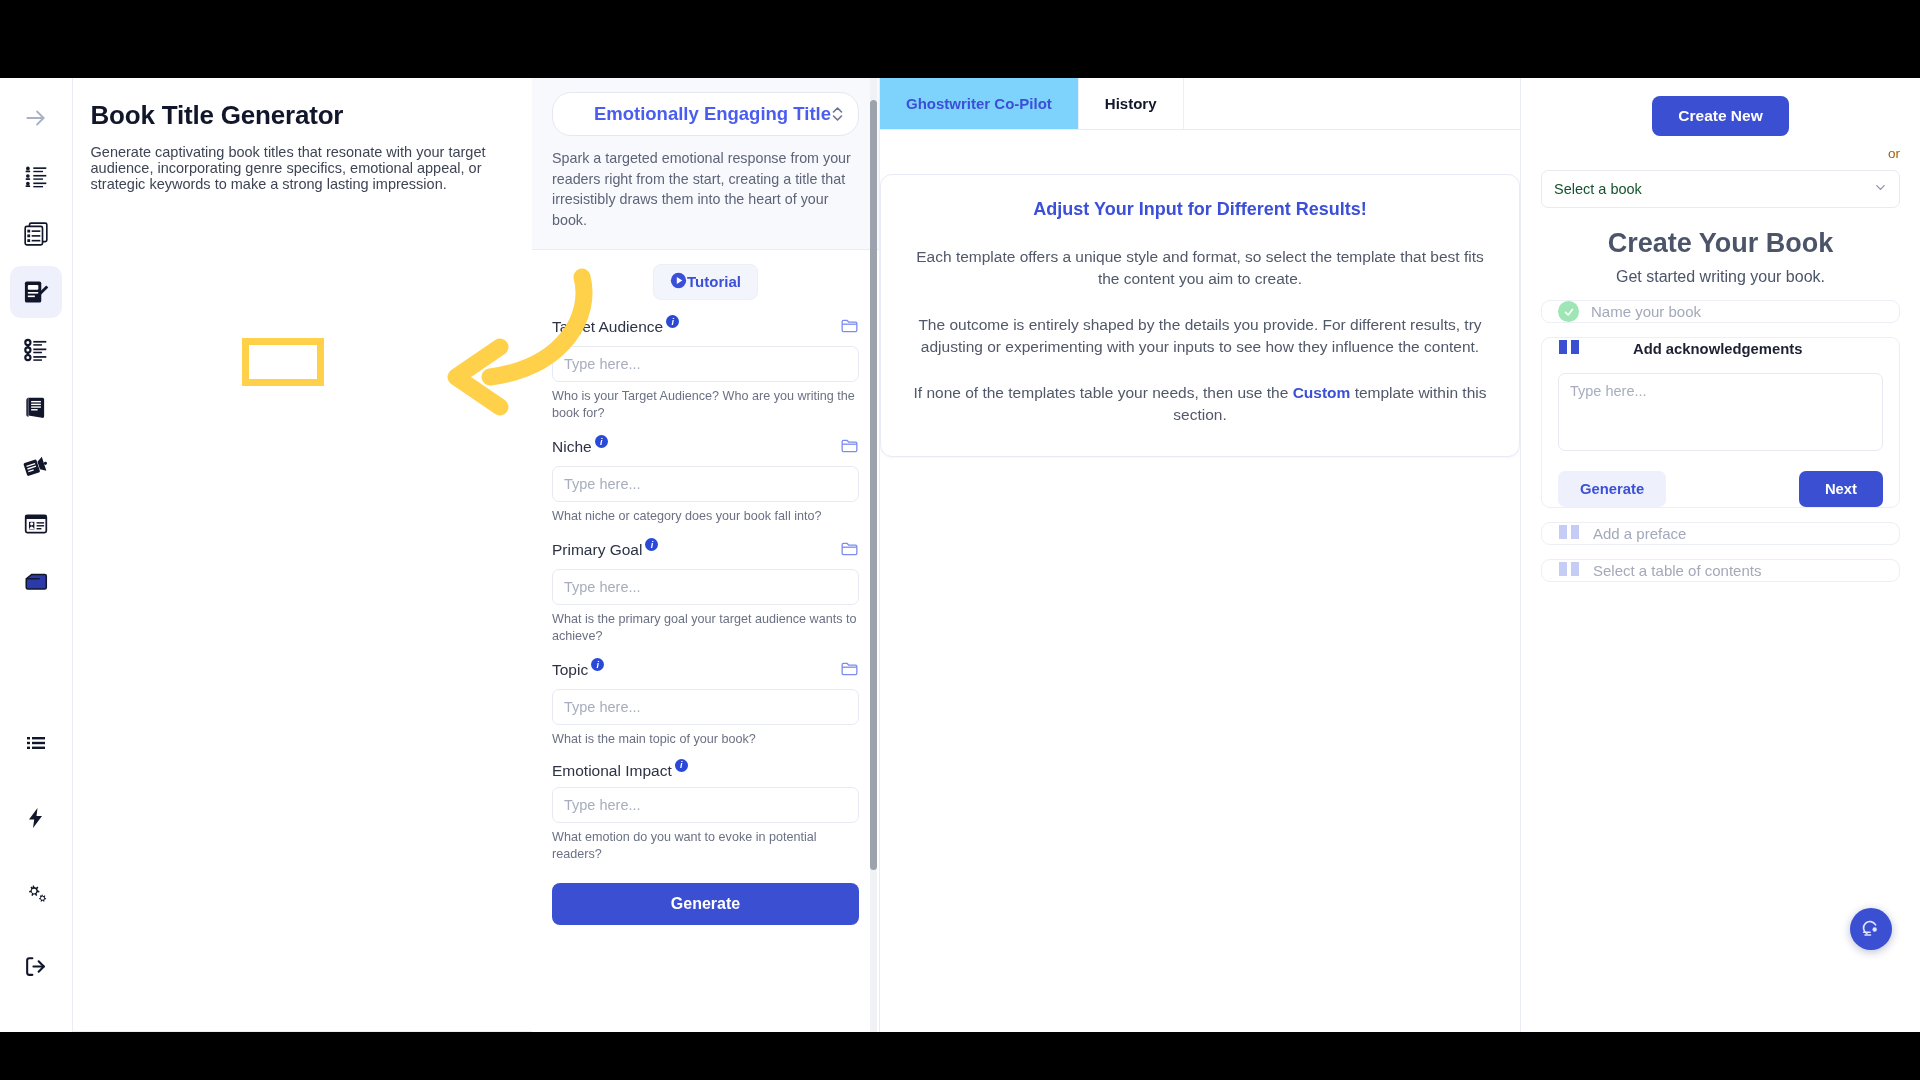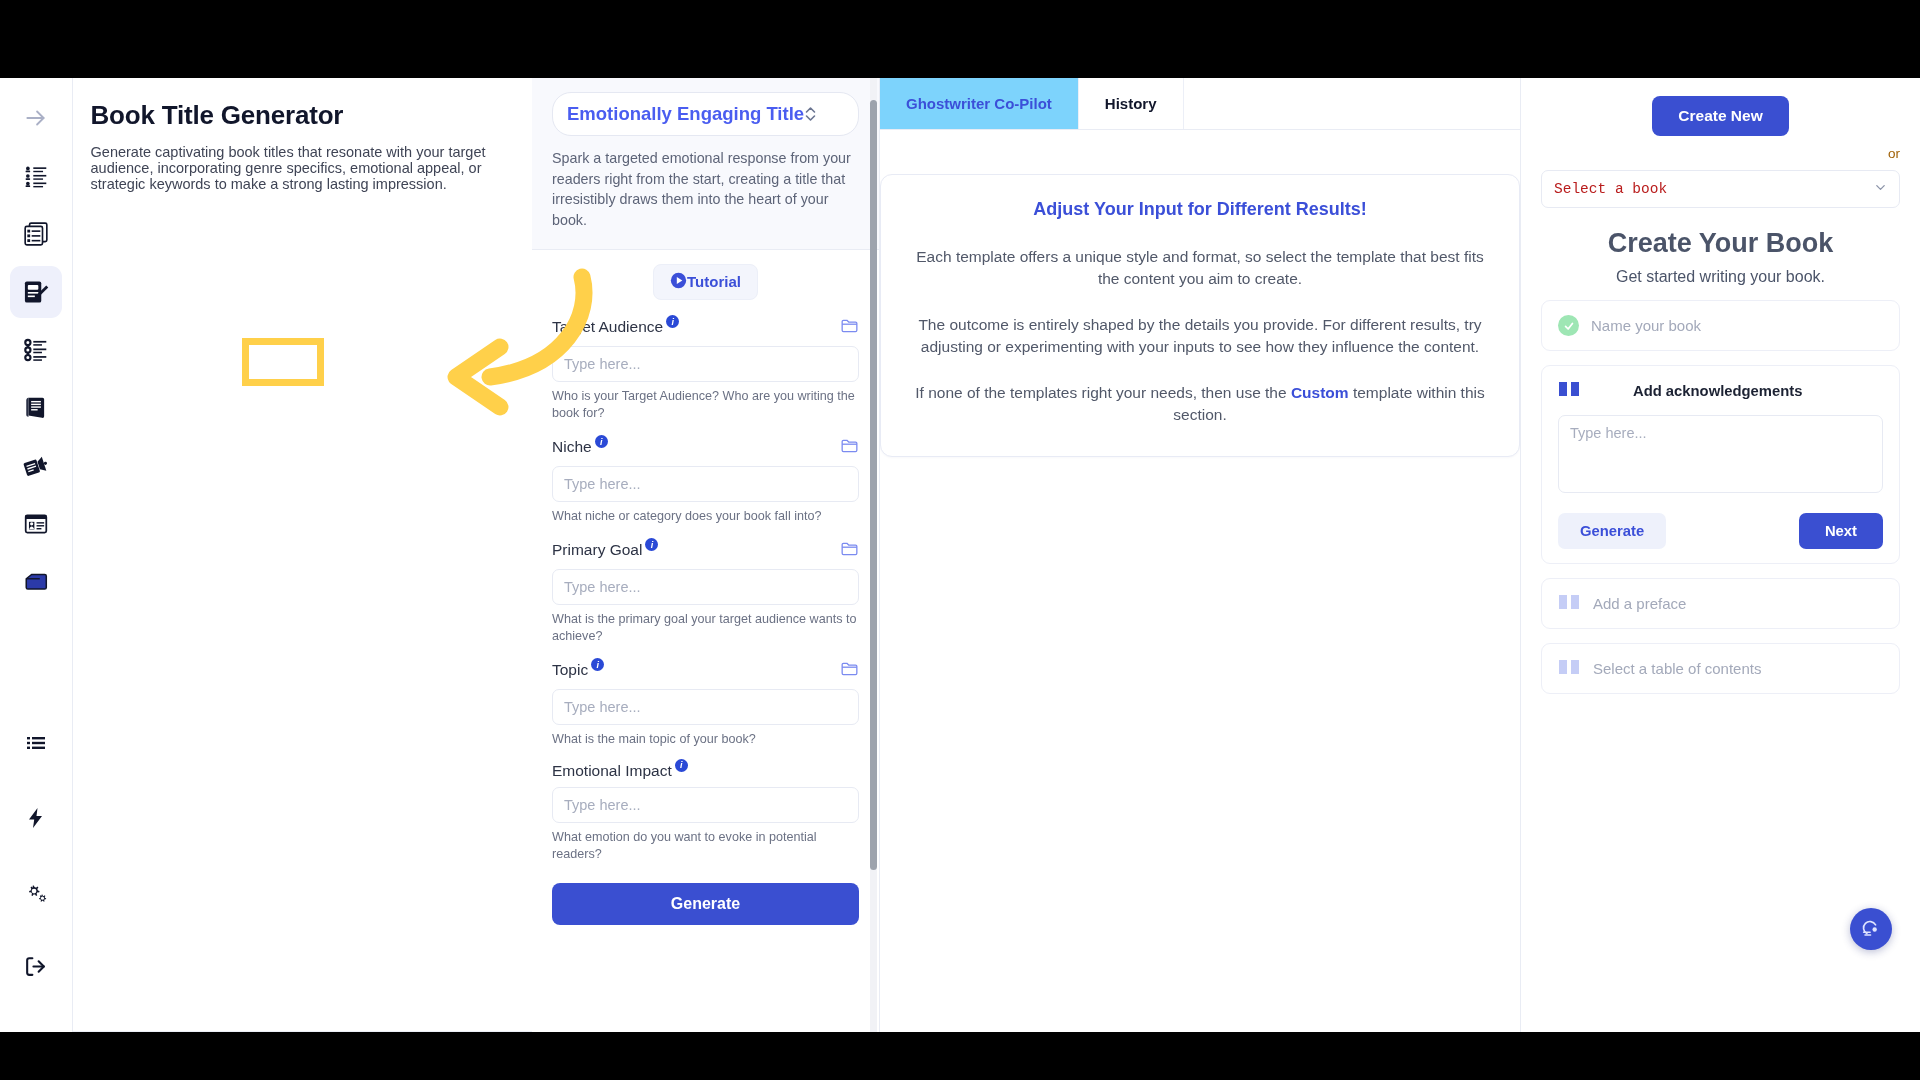--- a/index.html
+++ b/index.html
@@ -47,21 +47,21 @@
   
   .tpl-panel {
     width:348px; flex:0 0 348px; background:#fff;
     border-right:1px solid #e9ecf4;
     display:flex; flex-direction:column; position:relative;
   }
   .tpl-select-wrap { padding:14px 20px 0 20px; background:#f8f9fd; }
   .tpl-select {
     width:100%; height:44px; background:#fff;
     border:1px solid #e5e8f2; border-radius:19px;
-    display:flex; align-items:center; justify-content:flex-start;
+    display:flex; align-items:center; justify-content:flex-end;
     padding:0 14px; cursor:pointer;
   }
   .tpl-select-label { font-size:18.5px; font-weight:bold; color:#4a5df0; }
   .chev-ud { display:flex; flex-direction:column; gap:2px; color:#6a7490; }
   .tpl-desc {
     padding:12px 20px 18px 20px; background:#f8f9fd;
     font-size:14.3px; line-height:1.45; color:#5d6478;
     border-bottom:1px solid #e9ecf4;
   }
 
@@ -144,27 +144,27 @@
     border:none; border-radius:8px; padding:11px 26px;
     font-size:15.5px; font-weight:bold; cursor:pointer;
     font-family:"Liberation Sans", sans-serif;
   }
   .or-text { text-align:right; font-size:13.5px; color:#a16207; margin:10px 0 9px 0; }
   .book-select {
     width:100%; height:38px; border:1px solid #e7eaf3; border-radius:7px;
     background:#fff; padding:0 12px; display:flex; align-items:center;
     justify-content:space-between; cursor:pointer;
   }
-  .book-select span { font-size:14.5px; color:#b91c1c;font-family:Liberation Mono, monospace; }
+  .book-select span { font-size:14.5px; color:#14532d; }
   .cyb-title { text-align:center; font-size:27px; font-weight:bold; color:#4b5469; margin-top:20px; }
   .cyb-sub { text-align:center; font-size:16px; color:#4b5469; margin-top:9px; }
 
   .step-card {
     border:1px solid #edeff7; border-radius:9px; margin-top:14px;
-    padding:14px 16px; background:#fff;
+    padding:0 16px; background:#fff;
   }
   .step-card.done { display:flex; align-items:center; gap:12px; }
   .check-circle {
     width:21px; height:21px; border-radius:50%; background:#9ee6b4;
     display:flex; align-items:center; justify-content:center; flex:0 0 21px;
   }
   .step-muted { font-size:15px; color:#a3a9ba; }
   .step-head { display:flex; align-items:center; gap:13px; margin-bottom:14px; }
   .step-head .label { font-size:14.8px; color:#1c2233; font-weight:600;margin-left:40px; }
   .ack-area {
@@ -500,21 +500,21 @@
           <div class="tabs">
             <div class="tab active">Ghostwriter Co-Pilot</div>
             <div class="tab">History</div>
           </div>
           <div class="center-body">
             <div class="info-card">
               <div class="info-title">Adjust Your Input for Different Results!</div>
               <div class="info-p">Each template offers a unique style and format, so select the template that best fits the content you aim to create.</div>
               <div class="info-p">The outcome is entirely shaped by the details you provide. For different results, try adjusting or experimenting with your inputs to see how they influence the content.</div>
               <div class="info-p">
-                <span>If none of the templates right your needs, then use the </span><b class="custom">Custom</b><span> template within this section.</span>
+                <span>If none of the templates table your needs, then use the </span><b class="custom">Custom</b><span> template within this section.</span>
               </div>
             </div>
           </div>
         </div>
 
         <div class="right">
           <button class="create-new-btn">Create New</button>
           <div class="or-text">or</div>
 
           <div class="book-select">

